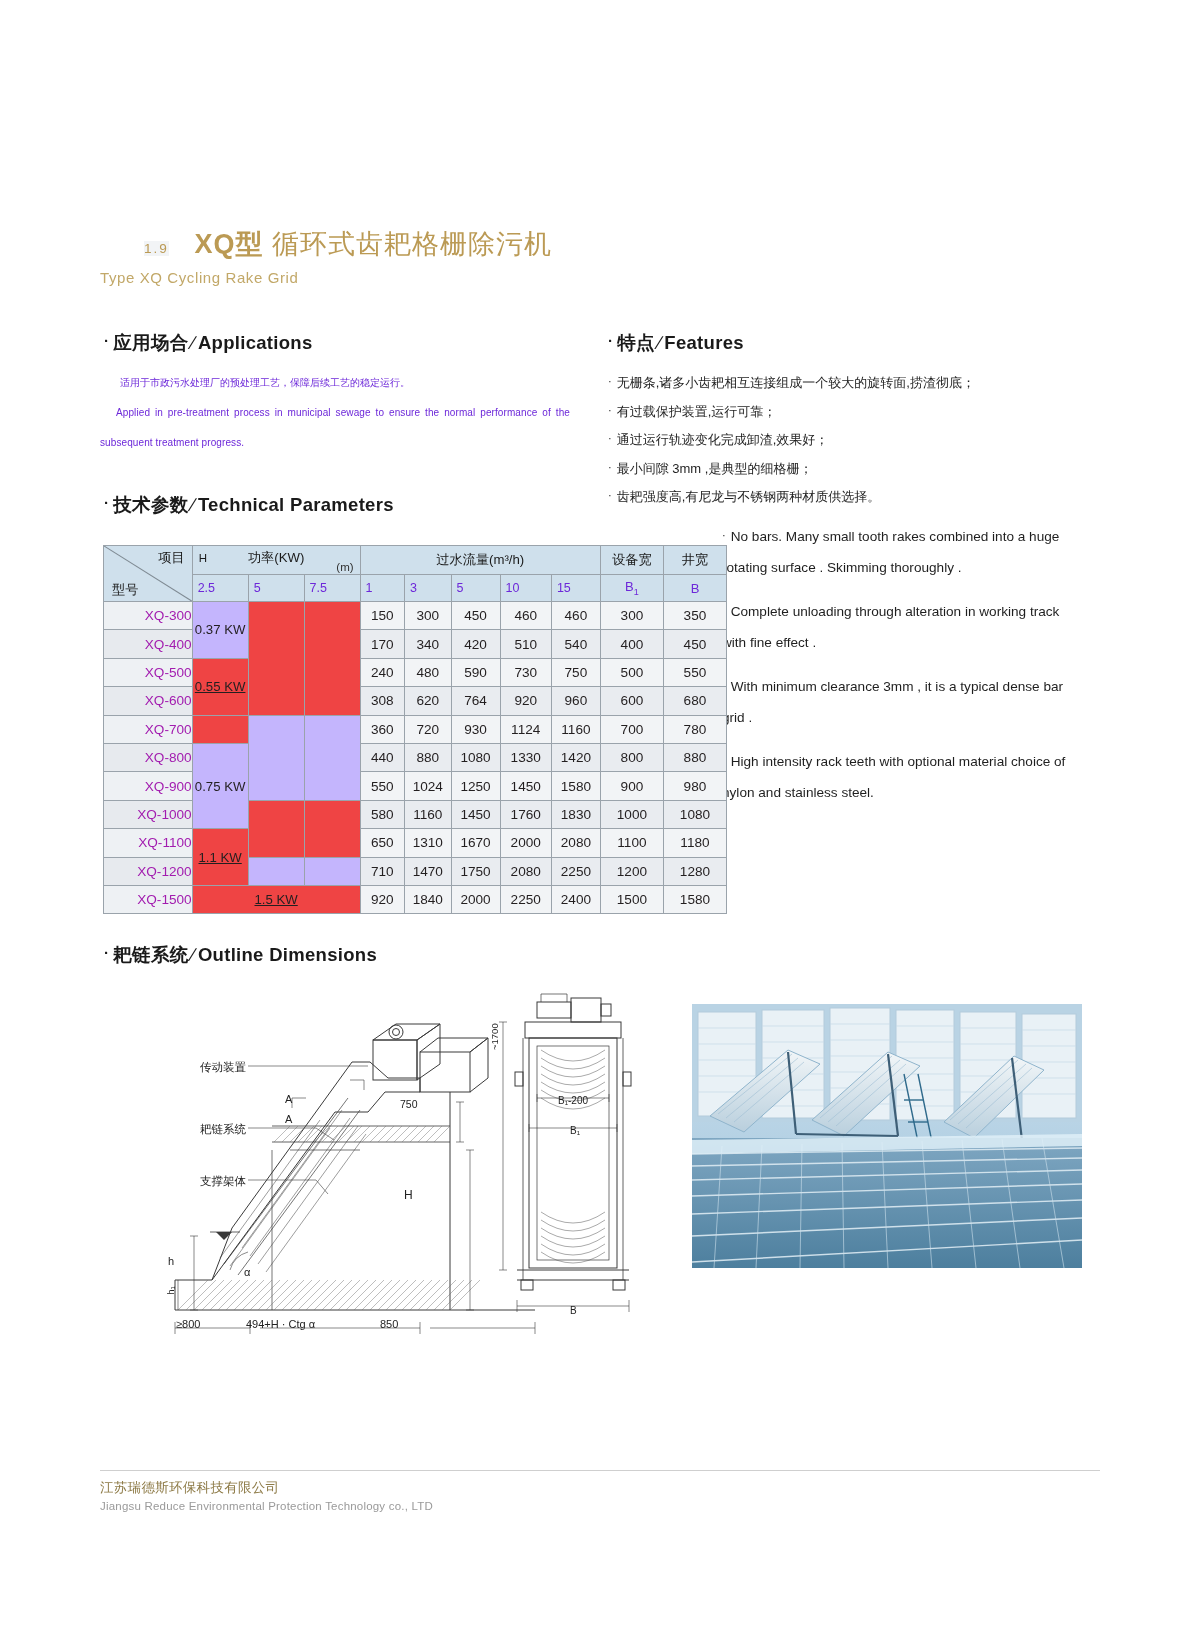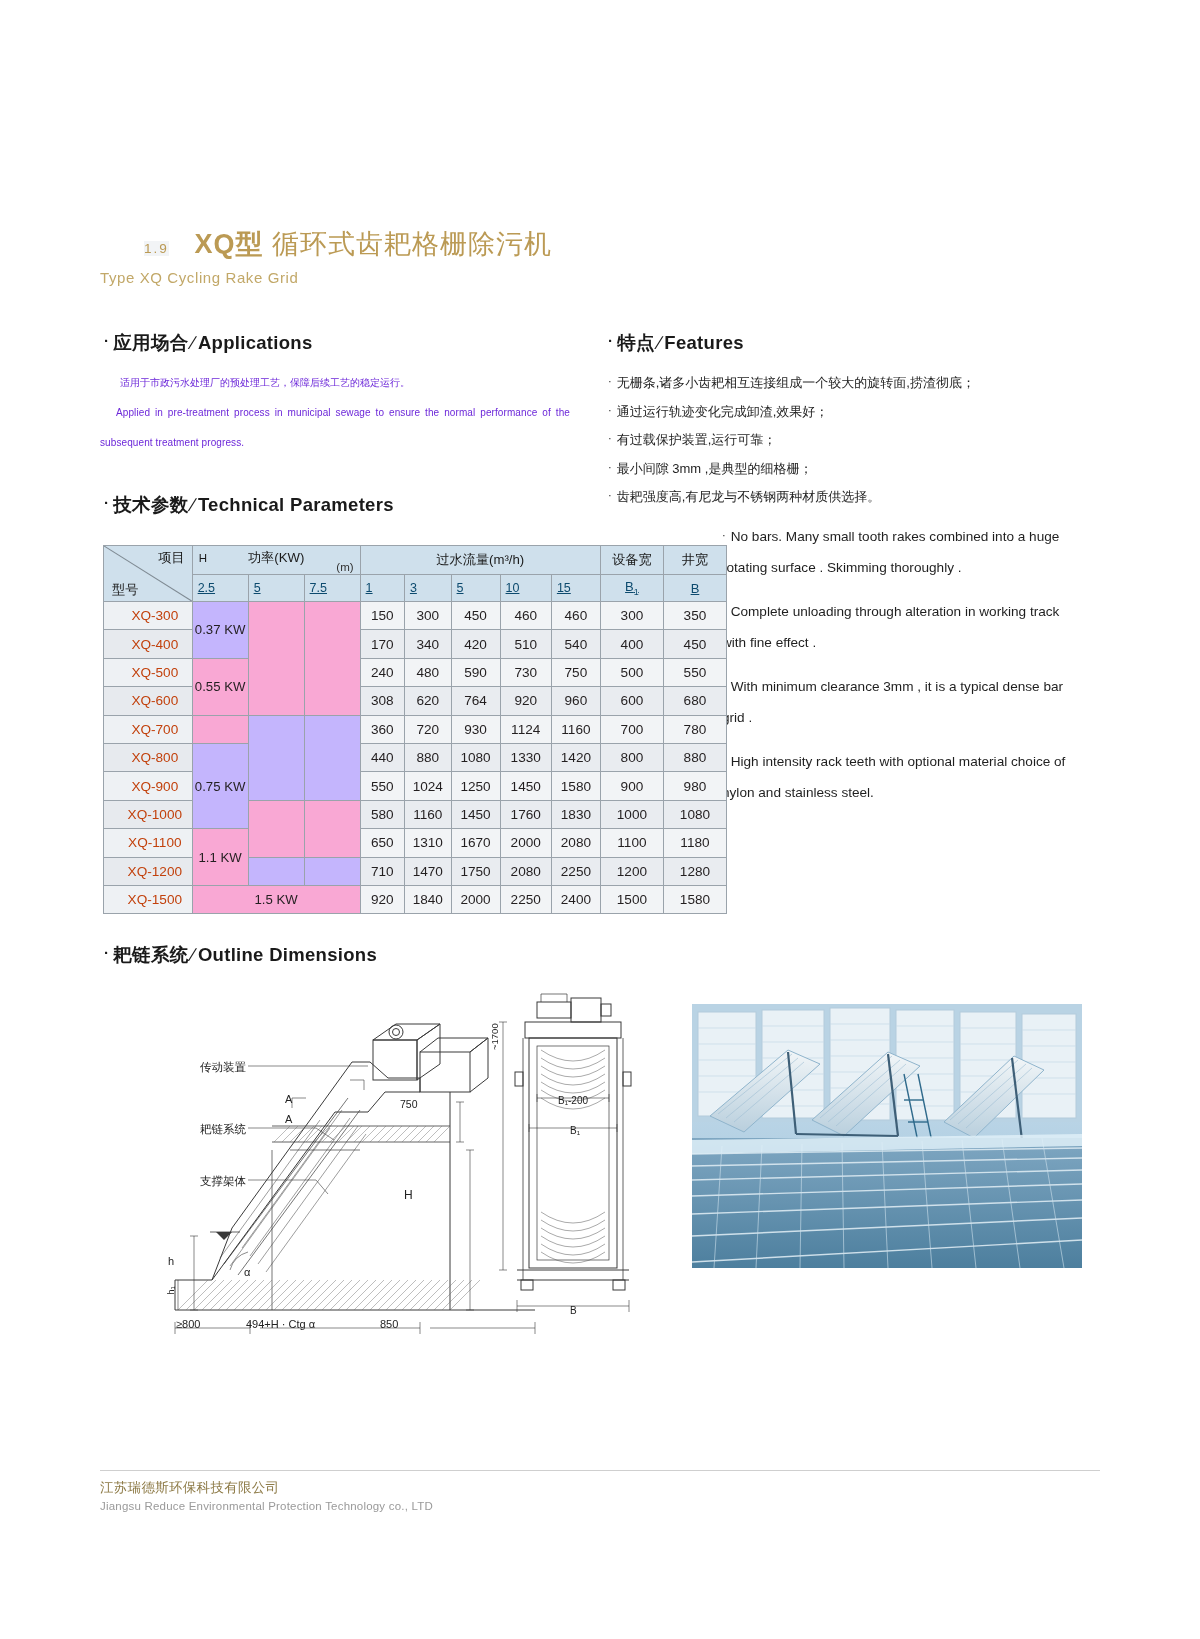--- a/index.html
+++ b/index.html
@@ -39,34 +39,34 @@
   .feat-en .fb{padding-right:5px;font-size:11px;vertical-align:2px;}
 
   
   .tech-head{position:absolute;left:104px;top:492px;}
 
   
   .tbl-wrap{position:absolute;left:103px;top:545px;width:584px;}
   table.spec{border-collapse:collapse;width:624px;table-layout:fixed;font-size:13.2px;}
   table.spec td,table.spec th{border:1px solid #9aa3ab;padding:0;font-weight:400;}
   .hdr td{background:#cfe0ec;height:28px;color:#1a1a1a;}
-  .hdr2 td{background:#cfe0ec;height:26px;color:#0c4a6e;text-decoration:underline;}
+  .hdr2 td{background:#cfe0ec;height:26px;color:#6d28d9;}
   .corner{position:relative;background:#cfe0ec !important;}
   .corner .diag{position:absolute;left:0;top:0;width:100%;height:100%;}
   .corner .xm{position:absolute;right:7px;top:3px;font-size:13.2px;}
   .corner .xh{position:absolute;left:8px;bottom:2px;font-size:13.2px;}
   .cell-c{text-align:center;}
   .cell-r{text-align:right;padding-right:8px !important;}
-  .rowlbl{background:#eef1f4;text-align:center;padding-left:14px !important;height:27.4px;font-size:13.6px;color:#c2410c;}
+  .rowlbl{background:#eef1f4;text-align:right;padding-left:14px !important;height:27.4px;font-size:13.6px;color:#a21caf;}
   .rowlbl.alt{background:#e7eaee;}
   .num{background:#f2f4f6;text-align:center;height:27.4px;font-size:13.6px;}
   .num.alt{background:#e9ecf0;}
   .pw{background:#f5f6f7;text-align:center;font-size:13.2px;}
   .pw-gray{background:#c4b5fd;}
-  .pw-blank{background:#f9a8d4;}
+  .pw-blank{background:#ef4444;text-decoration:underline;}
   .hsub{position:relative;}
   .hsub .hlab{position:absolute;left:6px;top:6px;font-size:11.5px;letter-spacing:.5px;}
   .hsub .mlab{position:absolute;right:6px;bottom:1px;font-size:11.5px;color:#333;}
   .hsub .ctr{position:absolute;left:0;right:0;top:3px;text-align:center;font-size:13.2px;}
   .flowhdr{position:relative;}
   .flowhdr .ctr{position:absolute;left:0;right:0;top:5px;text-align:center;font-size:13.2px;}
   .subnum{background:#cfe0ec;font-size:12.5px;text-align:left;padding-left:5px !important;height:24px;}
   .subB{background:#cfe0ec;text-align:center;font-size:13px;}
   .subB sub{font-size:9px;}
 
@@ -106,22 +106,22 @@
   <div class="apps-body">
     <div class="apps-cn">适用于市政污水处理厂的预处理工艺，保障后续工艺的稳定运行。</div>
     <div class="apps-en">Applied in pre-treatment process in municipal sewage to ensure the normal performance of the subsequent treatment progress.</div>
   </div>
 
   <div class="feat-head sec-h">
     <span class="dotb">·</span><span>特点</span><span class="slash">∕</span><span class="en">Features</span>
   </div>
   <ul class="feat-list" style="margin:0;padding:0;">
     <li><span class="fb">·</span><span>无栅条,诸多小齿耙相互连接组成一个较大的旋转面,捞渣彻底；</span></li>
+    <li><span class="fb">·</span><span>有过载保护装置,运行可靠；</span></li>
     <li><span class="fb">·</span><span>通过运行轨迹变化完成卸渣,效果好；</span></li>
-    <li><span class="fb">·</span><span>有过载保护装置,运行可靠；</span></li>
     <li><span class="fb">·</span><span>最小间隙 3mm ,是典型的细格栅；</span></li>
     <li><span class="fb">·</span><span>齿耙强度高,有尼龙与不锈钢两种材质供选择。</span></li>
   </ul>
 
   <div class="feat-en">
     <p><span class="fb">·</span><span>No bars. Many small tooth rakes combined into a huge rotating surface . Skimming thoroughly .</span></p>
     <p><span class="fb">·</span><span>Complete unloading through alteration in working track with fine effect .</span></p>
     <p><span class="fb">·</span><span>With minimum clearance 3mm , it is a typical dense bar grid .</span></p>
     <p><span class="fb">·</span><span>High intensity rack teeth with optional material choice of nylon and stainless steel.</span></p>
   </div>

